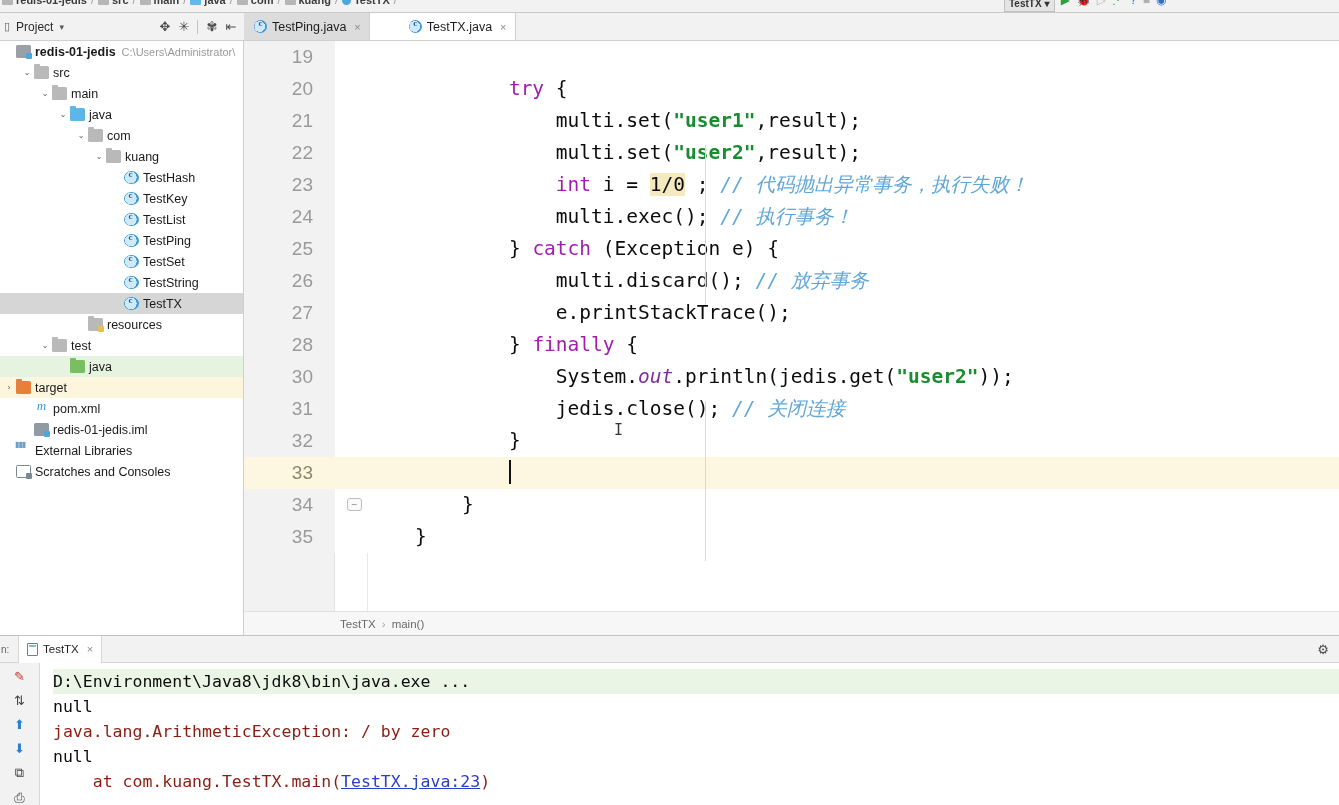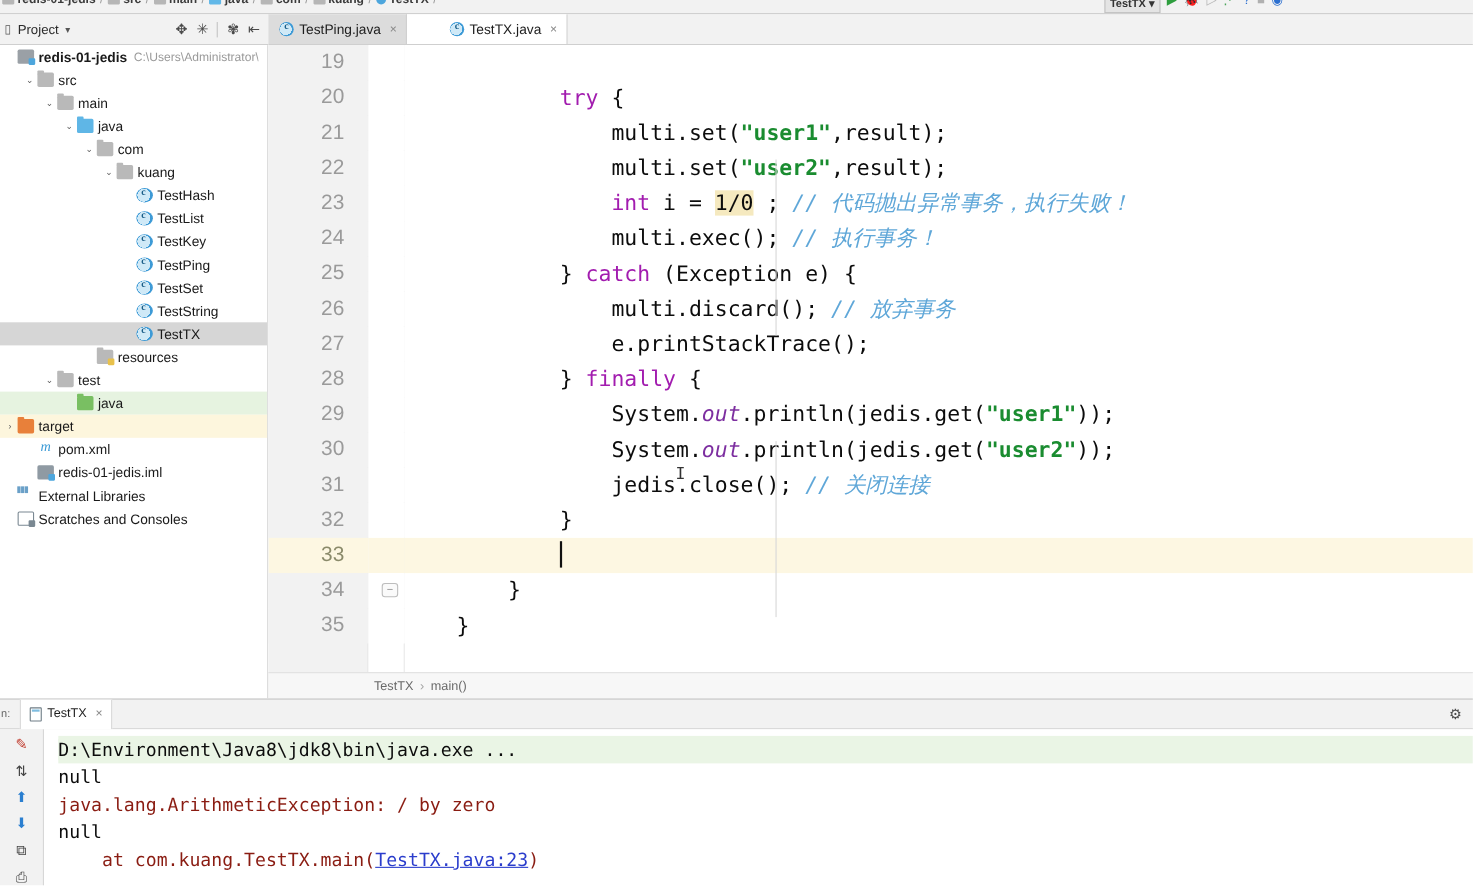--- a/index.html
+++ b/index.html
@@ -239,26 +239,26 @@
         <span class="tlabel">kuang</span>
       </div>
       <div class="trow" style="padding-left: 110px;">
         <span class="arrow empty">·</span>
         <span class="ti jclass"></span>
         <span class="tlabel">TestHash</span>
       </div>
       <div class="trow" style="padding-left: 110px;">
         <span class="arrow empty">·</span>
         <span class="ti jclass"></span>
+        <span class="tlabel">TestKey</span>
+      </div>
+      <div class="trow" style="padding-left: 110px;">
+        <span class="arrow empty">·</span>
+        <span class="ti jclass"></span>
         <span class="tlabel">TestList</span>
-      </div>
-      <div class="trow" style="padding-left: 110px;">
-        <span class="arrow empty">·</span>
-        <span class="ti jclass"></span>
-        <span class="tlabel">TestKey</span>
       </div>
       <div class="trow" style="padding-left: 110px;">
         <span class="arrow empty">·</span>
         <span class="ti jclass"></span>
         <span class="tlabel">TestPing</span>
       </div>
       <div class="trow" style="padding-left: 110px;">
         <span class="arrow empty">·</span>
         <span class="ti jclass"></span>
         <span class="tlabel">TestSet</span>
@@ -375,25 +375,20 @@
           </div>
           <div class="crow">
             <div class="lno">27</div>
             <div class="foldcell"></div>
             <div class="codecell"><span class="">                e.printStackTrace();</span></div>
           </div>
           <div class="crow">
             <div class="lno">28</div>
             <div class="foldcell"></div>
             <div class="codecell"><span class="">            } </span><span class="kw">finally</span><span class=""> {</span></div>
-          </div>
-          <div class="crow">
-            <div class="lno">29</div>
-            <div class="foldcell"></div>
-            <div class="codecell"><span class="">                System.</span><span class="fld">out</span><span class="">.println(jedis.get(</span><span class="str">"user1"</span><span class="">));</span></div>
           </div>
           <div class="crow">
             <div class="lno">30</div>
             <div class="foldcell"></div>
             <div class="codecell"><span class="">                System.</span><span class="fld">out</span><span class="">.println(jedis.get(</span><span class="str">"user2"</span><span class="">));</span></div>
           </div>
           <div class="crow">
             <div class="lno">31</div>
             <div class="foldcell"></div>
             <div class="codecell"><span class="">                jedis.close(); </span><span class="cmt">// 关闭连接</span></div>

